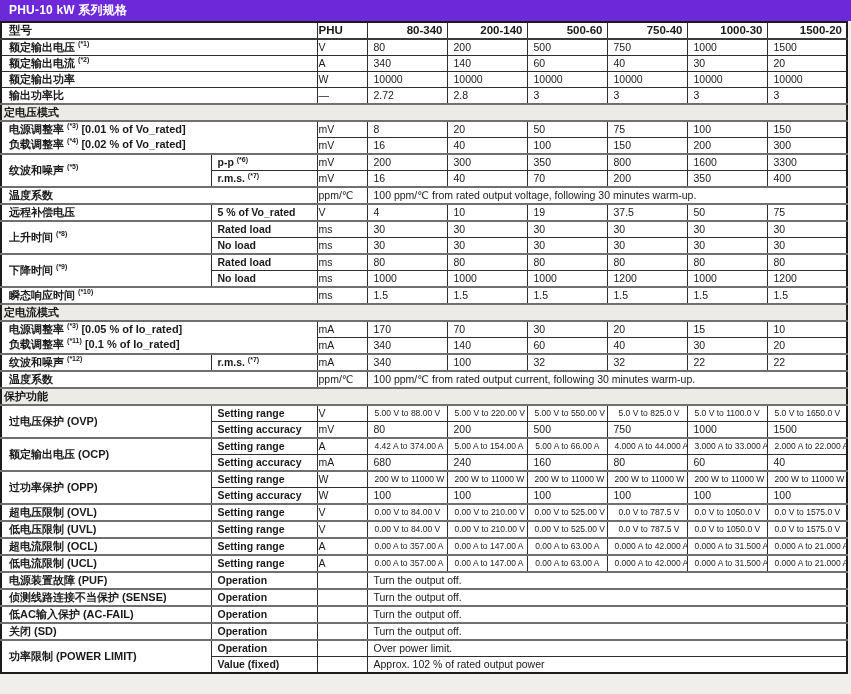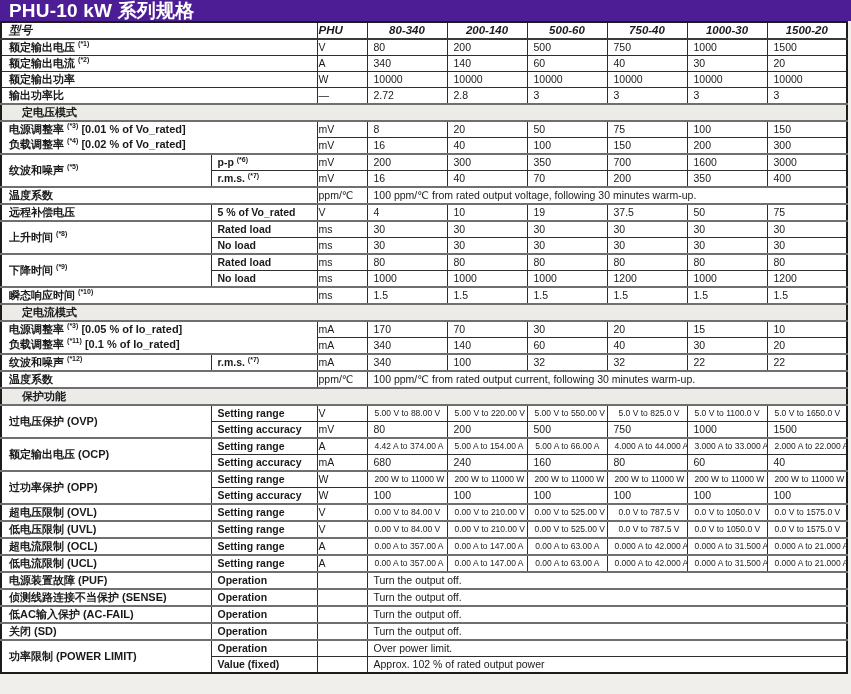--- a/index.html
+++ b/index.html
@@ -5,23 +5,23 @@
   html,body{margin:0;padding:0;}
   body{
     width:851px;height:694px;
     background:#f0efec;
     font-family:"Liberation Sans","DejaVu Sans",sans-serif;
     color:#1a1a1a;
     overflow:hidden;
   }
   .title-bar{
     width:851px;height:21px;
-    background:#4c1d95;
+    background:#6d28d9;
     color:#ffffff;
-    font-weight:bold;font-size:19px;line-height:21px;
+    font-weight:bold;font-size:12px;line-height:21px;
     padding-left:9px;box-sizing:border-box;
     letter-spacing:.2px;
   }
   .spec-table{
     width:846px;
     border-collapse:collapse;
     table-layout:fixed;
     border:2px solid #1c1c1c;
     background:#ffffff;
   }
@@ -33,28 +33,28 @@
     line-height:1.05;
     overflow:hidden;
     white-space:nowrap;
   }
   td.lbl{font-weight:bold;font-size:11px;padding-left:7px;}
   td.sub{font-weight:bold;font-size:10.5px;padding-left:6px;}
   td.unit{text-align:left;font-size:10.5px;padding:0 1px;}
   td.val{padding-left:6px;}
   td.val.c{text-align:right;padding:0 7px;}
   tr.sm td.val{font-size:8.5px;}
-  tr.mh td{font-weight:bold;font-size:11.5px;border-bottom:2px solid #3a3a3a;font-style:italic;}
-  tr.mh td.model{text-align:center;}
+  tr.mh td{font-weight:bold;font-size:11.5px;border-bottom:2px solid #3a3a3a;}
+  tr.mh td.model{text-align:right;}
   tr.mh td.unit{font-size:11.5px;}
   tr.g td{border-top:2px solid #6f6f6f;}
   tr.sec td{
     background:#ECEBE7;
     font-weight:bold;font-size:11px;
-    padding-left:20px;
+    padding-left:2px;
     border-top:2px solid #6f6f6f;
   }
   td.nb{border-bottom-style:hidden;}
   sup{font-size:7px;font-weight:bold;vertical-align:super;line-height:0;}
 </style>
 </head>
 <body>
 
 <div class="title-bar">
   <span>PHU-10 kW 系列规格</span>
@@ -146,23 +146,23 @@
         <td class="val">200</td>
         <td class="val">300</td>
       </tr>
       <tr class="g">
         <td class="lbl" rowspan="2">纹波和噪声 <sup>(*5)</sup></td>
         <td class="sub">p-p <sup>(*6)</sup></td>
         <td class="unit">mV</td>
         <td class="val">200</td>
         <td class="val">300</td>
         <td class="val">350</td>
-        <td class="val">700</td>
+        <td class="val">800</td>
         <td class="val">1600</td>
-        <td class="val">3000</td>
+        <td class="val">3300</td>
       </tr>
       <tr>
         <td class="sub">r.m.s. <sup>(*7)</sup></td>
         <td class="unit">mV</td>
         <td class="val">16</td>
         <td class="val">40</td>
         <td class="val">70</td>
         <td class="val">200</td>
         <td class="val">350</td>
         <td class="val">400</td>

